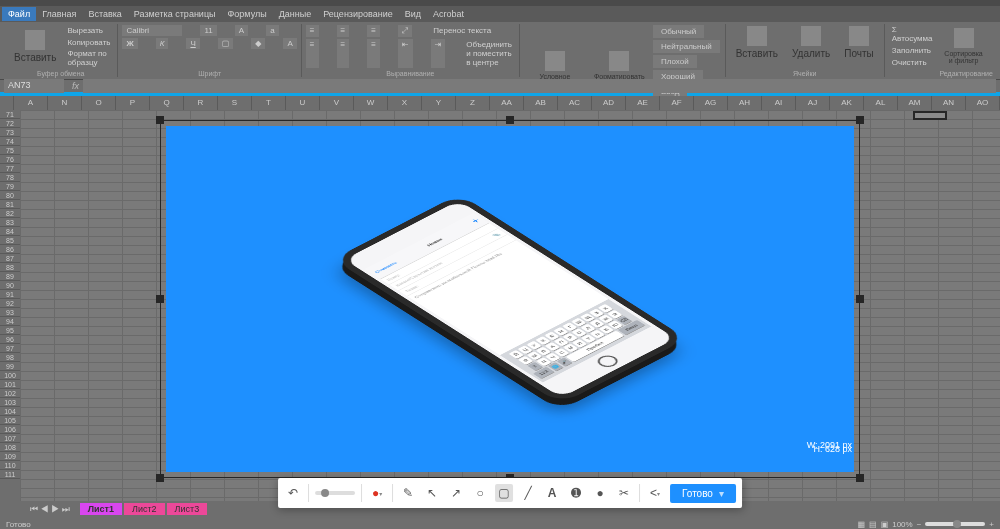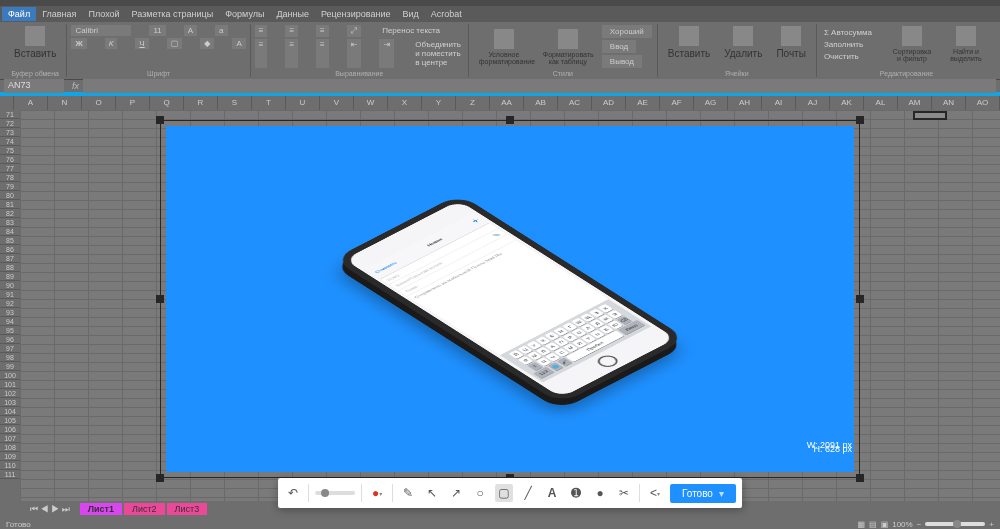--- a/index.html
+++ b/index.html
@@ -68,35 +68,40 @@
 .red-dot{color:#d32;}
 </style>
 </head>
 <body>
 
 <div class="titlebar"></div>
 
 <div class="tabs">
   <span class="tab active">Файл</span>
   <span class="tab">Главная</span>
-  <span class="tab">Плохой</span>
+  <span class="tab">Вставка</span>
   <span class="tab">Разметка страницы</span>
   <span class="tab">Формулы</span>
   <span class="tab">Данные</span>
   <span class="tab">Рецензирование</span>
   <span class="tab">Вид</span>
   <span class="tab">Acrobat</span>
 </div>
 
 <div class="ribbon">
   <div class="ribbon-group">
     <div class="ribbon-row">
       <div class="ribbon-big">
         <span class="ribbon-big-icon"></span>
         <span>Вставить</span>
+      </div>
+      <div>
+        <div class="ribbon-btn">Вырезать</div>
+        <div class="ribbon-btn">Копировать</div>
+        <div class="ribbon-btn">Формат по образцу</div>
       </div>
     </div>
     <div class="ribbon-label">Буфер обмена</div>
   </div>
   <div class="ribbon-group">
     <div class="select-row">
       <span class="sel" style="width:60px">Calibri</span>
       <span class="sel">11</span>
       <span class="sel">A</span>
       <span class="sel">a</span>
@@ -133,20 +138,21 @@
     <div class="ribbon-row">
       <div class="ribbon-big">
           <span class="ribbon-big-icon"></span>
           <span style="font-size:7px;width:50px;text-align:center;">Условное форматирование</span>
         </div>
       <div class="ribbon-big">
           <span class="ribbon-big-icon"></span>
           <span style="font-size:7px;width:50px;text-align:center;">Форматировать как таблицу</span>
         </div>
       <div>
+        <div><span class="style-box">Обычный</span><span class="style-box">Нейтральный</span><span class="style-box">Плохой</span></div>
         <div><span class="style-box">Хороший</span><span class="style-box">Ввод</span><span class="style-box">Вывод</span></div>
       </div>
     </div>
     <div class="ribbon-label">Стили</div>
   </div>
   <div class="ribbon-group">
     <div class="ribbon-row">
       <div class="ribbon-big">
           <span class="ribbon-big-icon"></span>
           <span>Вставить</span>

